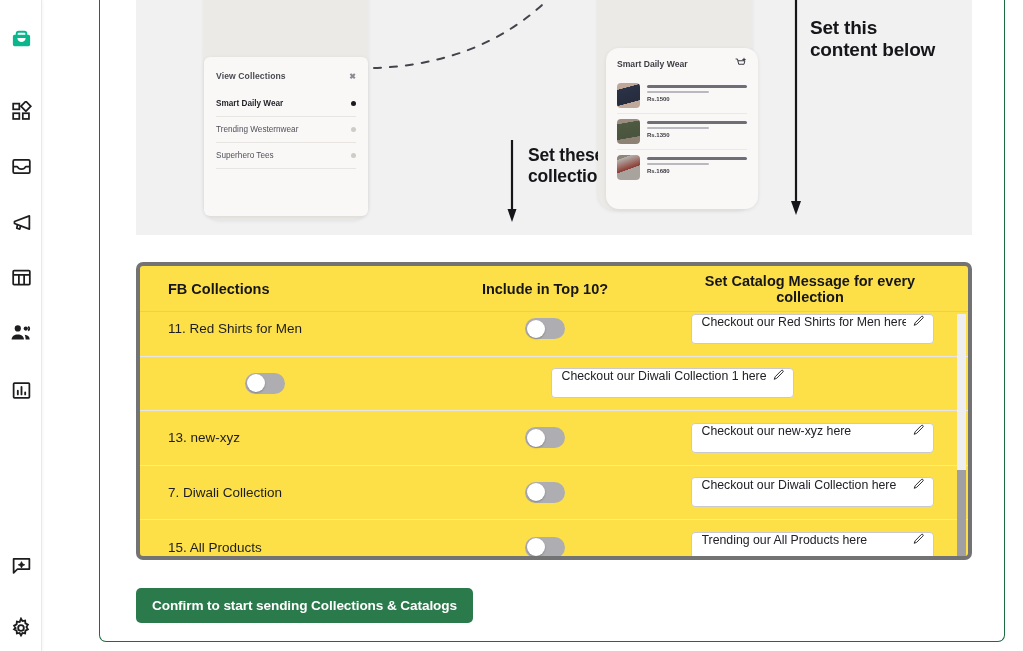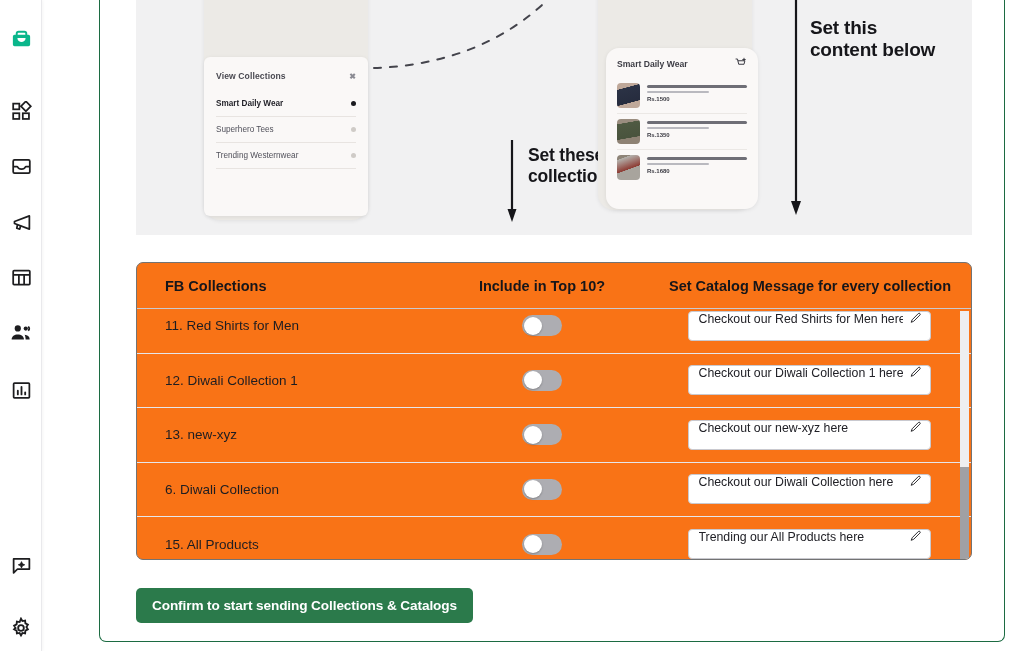--- a/index.html
+++ b/index.html
@@ -104,21 +104,21 @@
 
   
   .anno { position:absolute; font-weight:800; color:#16161a; line-height:1.18; letter-spacing:-.2px;}
   #anno-left { left: 392px; top: 375px; font-size: 17.5px; }
   #anno-right { left: 674px; top: 233px; font-size: 19px; margin-top: 14px; }
   .arrow-v { position:absolute; }
 
   
   #table-card {
     position:absolute; left:136px; top:262px; width:836px; height:298px;
-    background:#f97316; border:1px solid #737373; border-radius:7px;
+    background:#fde047; border:4px solid #737373; border-radius:7px;
     overflow:hidden;
   }
   #thead {
     height: 46px; border-bottom:1px solid #c9c9cf;
     display:flex; align-items:center;
     font-weight:700; color:#16161a; font-size:14.5px;
   }
   #thead .c1{ width:280px; padding-left:28px;}
   #thead .c2{ width:250px; text-align:center;}
   #thead .c3{ flex:1; text-align:center; padding-right:18px;}
@@ -275,25 +275,25 @@
     <div id="card-left">
       <div class="cl-head">
         <span>View Collections</span>
         <span class="cl-x">✖</span>
       </div>
       <div class="cl-row sel">
         <span>Smart Daily Wear</span>
         <span class="dot on"></span>
       </div>
       <div class="cl-row">
+        <span>Trending Westernwear</span>
+        <span class="dot"></span>
+      </div>
+      <div class="cl-row">
         <span>Superhero Tees</span>
-        <span class="dot"></span>
-      </div>
-      <div class="cl-row">
-        <span>Trending Westernwear</span>
         <span class="dot"></span>
       </div>
     </div>
 
     <svg class="arrow-v" style="left:370px; top:370px;" width="14" height="86">
       <path d="M6 0 V 72" stroke="#16161a" stroke-width="2.2" fill="none"></path>
       <path d="M6 82 L1.5 69 H10.5 Z" fill="#16161a"></path>
     </svg>
     <div class="anno" id="anno-left">Set these<br>collections below</div>
 
@@ -368,21 +368,20 @@
               <span class="pencil">
                 <svg width="13" height="13" viewBox="0 0 24 24" fill="none" stroke="currentColor" stroke-width="1.7" stroke-linejoin="round">
                   <path d="M17.2 2.8a2 2 0 0 1 2.9 2.9L8.6 17.2 4 19l1.8-4.6z"></path>
                 </svg>
               </span>
             </div>
           </div>
         </div>
 
         <div class="trow">
-          <div class="c1">12. Diwali Collection 1</div>
           <div class="c2">
             <div class="switch">
                 <div class="knob"></div>
               </div>
           </div>
           <div class="c3">
             <div class="msgbox">
               <span class="mtxt">Checkout our Diwali Collection 1 here</span>
               <span class="pencil">
                 <svg width="13" height="13" viewBox="0 0 24 24" fill="none" stroke="currentColor" stroke-width="1.7" stroke-linejoin="round">
@@ -406,21 +405,21 @@
               <span class="pencil">
                 <svg width="13" height="13" viewBox="0 0 24 24" fill="none" stroke="currentColor" stroke-width="1.7" stroke-linejoin="round">
                   <path d="M17.2 2.8a2 2 0 0 1 2.9 2.9L8.6 17.2 4 19l1.8-4.6z"></path>
                 </svg>
               </span>
             </div>
           </div>
         </div>
 
         <div class="trow">
-          <div class="c1">6. Diwali Collection</div>
+          <div class="c1">7. Diwali Collection</div>
           <div class="c2">
             <div class="switch">
                 <div class="knob"></div>
               </div>
           </div>
           <div class="c3">
             <div class="msgbox">
               <span class="mtxt">Checkout our Diwali Collection here</span>
               <span class="pencil">
                 <svg width="13" height="13" viewBox="0 0 24 24" fill="none" stroke="currentColor" stroke-width="1.7" stroke-linejoin="round">

